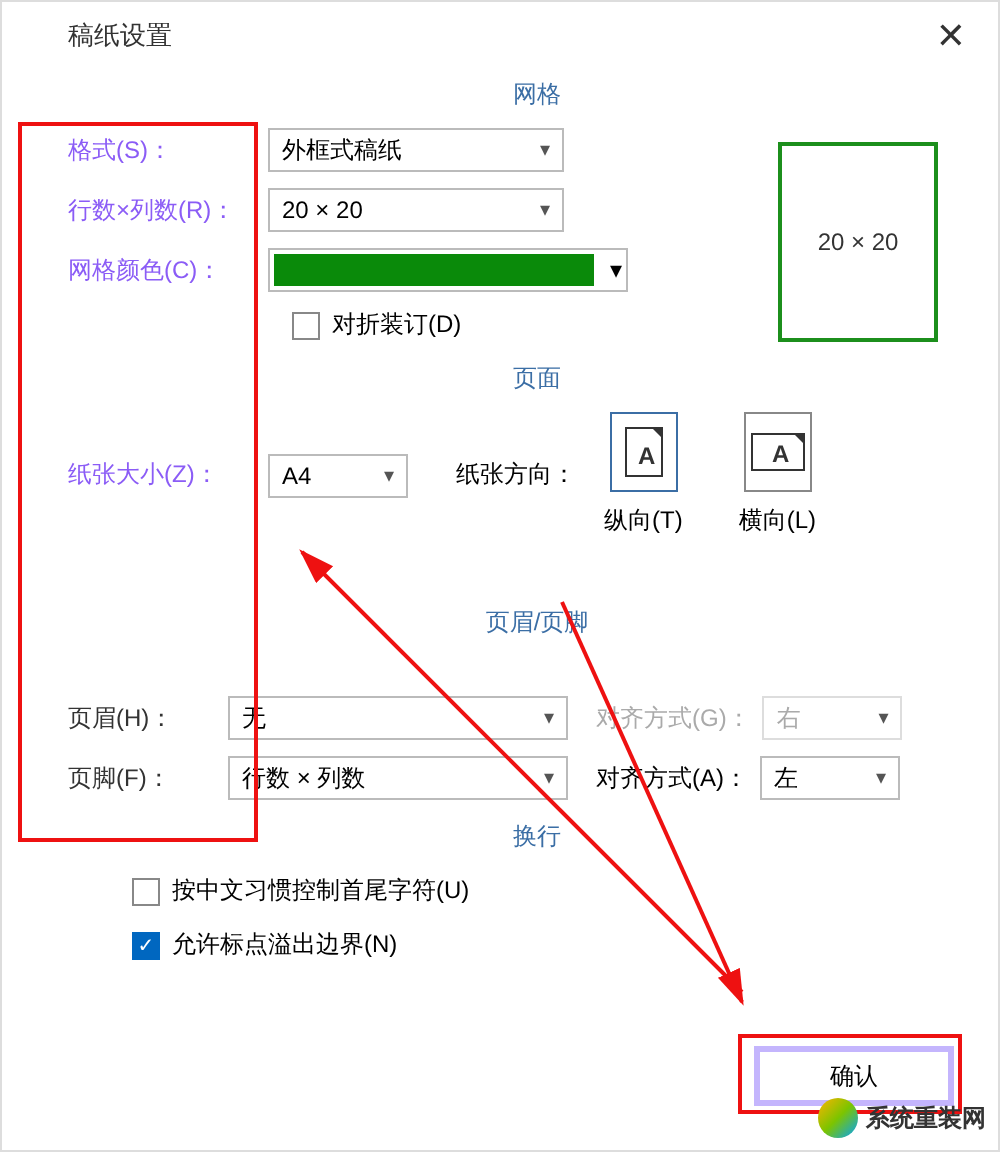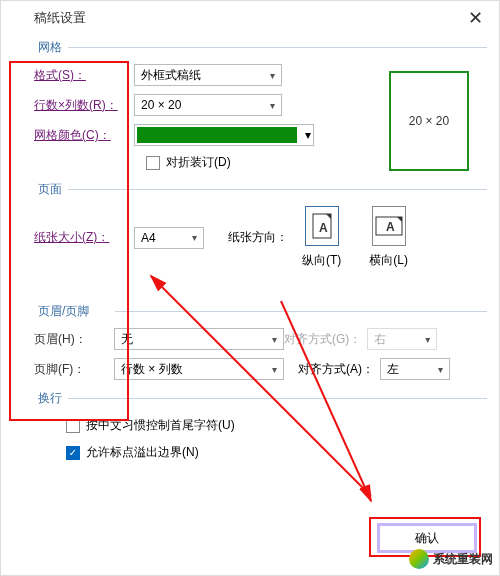--- a/index.html
+++ b/index.html
@@ -1,24 +1,24 @@
 <!DOCTYPE html>
 <html><head>
 <meta charset="utf-8">
 <style>
 * { box-sizing: border-box; margin: 0; padding: 0; font-family: "Microsoft YaHei", SimSun, sans-serif; font-size: 12px; }
 body { background: #fff; width: 500px; height: 576px; position: relative; }
 .dialog { width: 500px; height: 576px; border: 1px solid #ddd; background: #fff; position: relative; padding-left: 15px; }
 .titlebar { display: flex; justify-content: space-between; align-items: center; padding: 6px 10px 0 18px; }
 .titlebar .title { font-size: 13px; color: #333; }
 .close { font-size: 18px; cursor: pointer; padding: 0 6px; color: #333; }
-.section-hdr { color: #3b6ea5; font-size: 12px; margin: 10px 0 6px 22px; display: flex; align-items: center; }
+.section-hdr { color: #3b6ea5; font-size: 12px; margin: 10px 0 6px 22px; display: flex; align-items: center; flex-direction: column; }
 .section-hdr .line { flex: 1; height: 1px; background: #c8d4e0; margin-left: 6px; margin-right: 12px; }
 .row { display: flex; align-items: center; margin: 8px 0 8px 18px; }
-.label { width: 100px; color: #701a75; text-decoration: underline; }
+.label { width: 100px; color: #8b5cf6; }
 .label-small { width: 80px; color: #333; }
 .select { border: 1px solid #bbb; background: #fff; height: 22px; display: flex; align-items: center; justify-content: space-between; padding: 0 6px; }
 .select .chev { font-size: 10px; color: #555; }
 .w180 { width: 148px; }
 .w70 { width: 70px; }
 .w170 { width: 170px; }
 .preview { position: absolute; right: 30px; top: 70px; width: 80px; height: 100px; border: 2px solid #1c8f1c; display: flex; align-items: center; justify-content: center; color: #333; font-size: 12px; }
 .color-swatch { background: #0a8a0a; flex: 1; height: 16px; margin-right: 8px; }
 .color-select { width: 180px; border: 1px solid #bbb; height: 22px; display: flex; align-items: center; padding: 2px; }
 .cbrow { display: flex; align-items: center; margin-left: 130px; margin-top: 6px; }
@@ -125,21 +125,21 @@
     <span>页眉/页脚</span>
     <span class="line"></span>
   </div>
 
   <div class="row">
     <span class="label-small">页眉(H)：</span>
     <div class="select w170">
       <span>无</span>
       <span class="chev">▾</span>
     </div>
-    <span class="disabled" style="">
+    <span class="disabled" style="margin-left:14px;">
       <span>对齐方式(G)：</span>
     </span>
     <div class="select w70 disabled" style="margin-left:6px;border-color:#ddd;color:#aaa;">
       <span>右</span>
       <span class="chev">▾</span>
     </div>
   </div>
 
   <div class="row">
     <span class="label-small">页脚(F)：</span>

